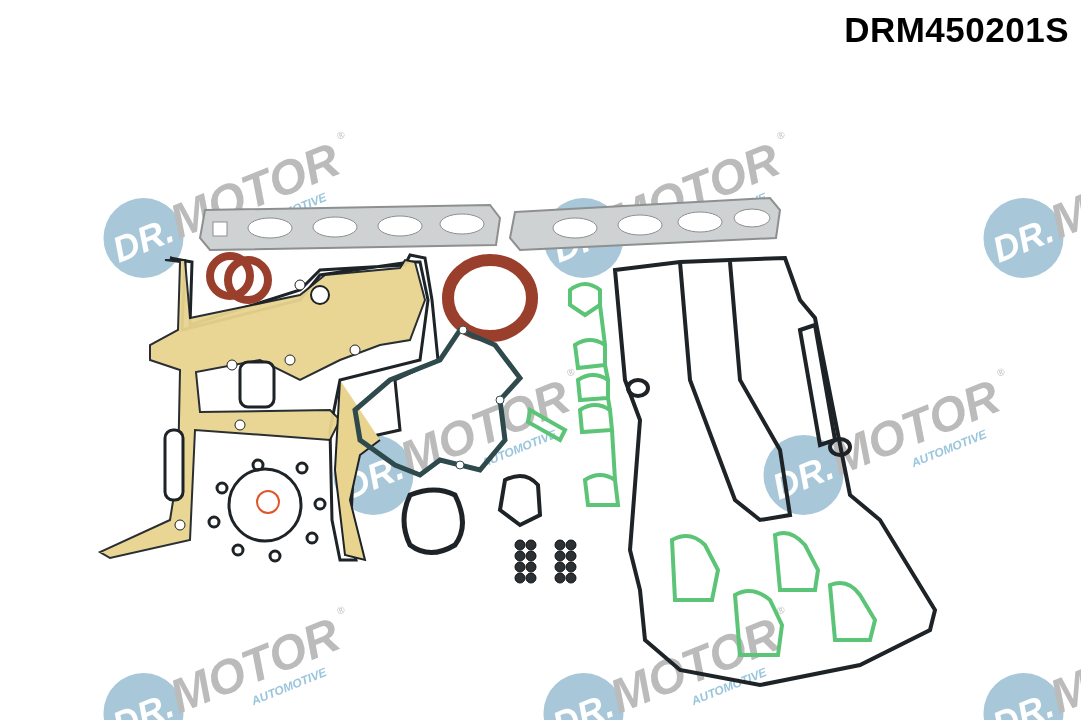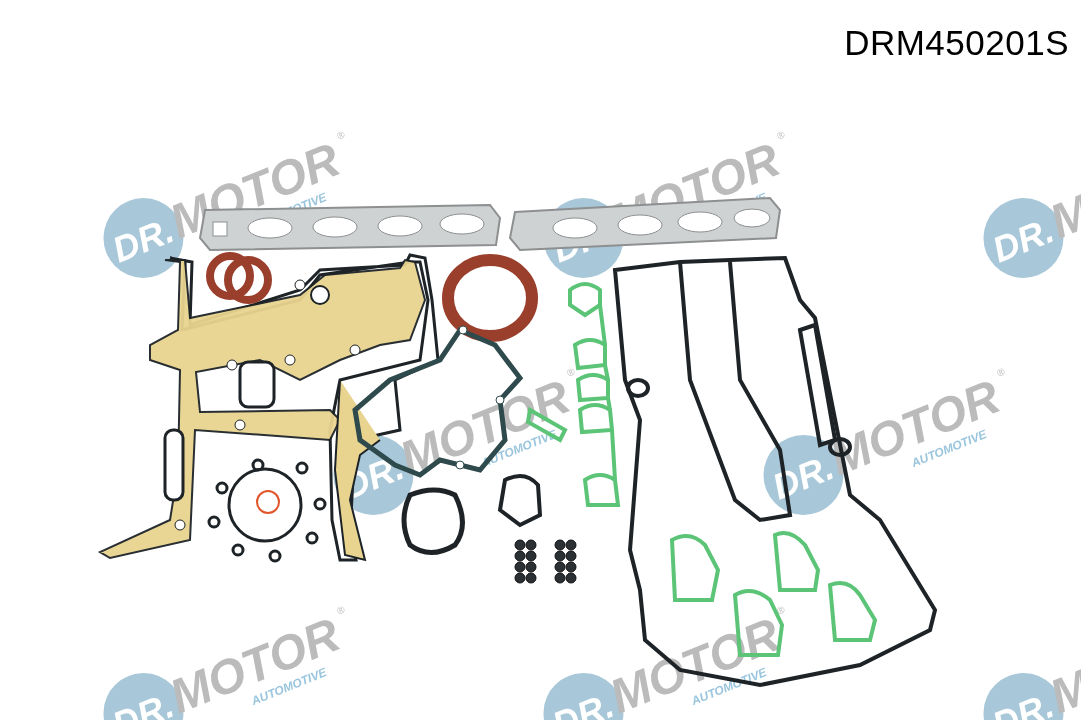--- a/index.html
+++ b/index.html
@@ -1,17 +1,17 @@
 <!DOCTYPE html>
 <html><head>
 <meta charset="utf-8">
 <style>
   html,body{margin:0;padding:0;background:#ffffff;}
   #stage{position:relative;width:1081px;height:720px;overflow:hidden;background:#ffffff;font-family:"Liberation Sans",sans-serif;}
-  #part-number{position:absolute;right:12px;top:10px;font-weight:normal;font-size:35px;color:#000;letter-spacing:0.5px;font-family:"Liberation Sans",sans-serif;margin-top:13px;}
+  #part-number{position:absolute;right:12px;top:10px;font-weight:bold;font-size:35px;color:#000;letter-spacing:0.5px;font-family:"Liberation Sans",sans-serif;}
   svg{position:absolute;left:0;top:0;}
   .wm-text{font-family:"Liberation Sans",sans-serif;font-weight:bold;font-style:italic;}
 </style>
 </head>
 <body>
 
 <div id="stage">
 
   <svg width="1081" height="720" viewBox="0 0 1081 720">
 

